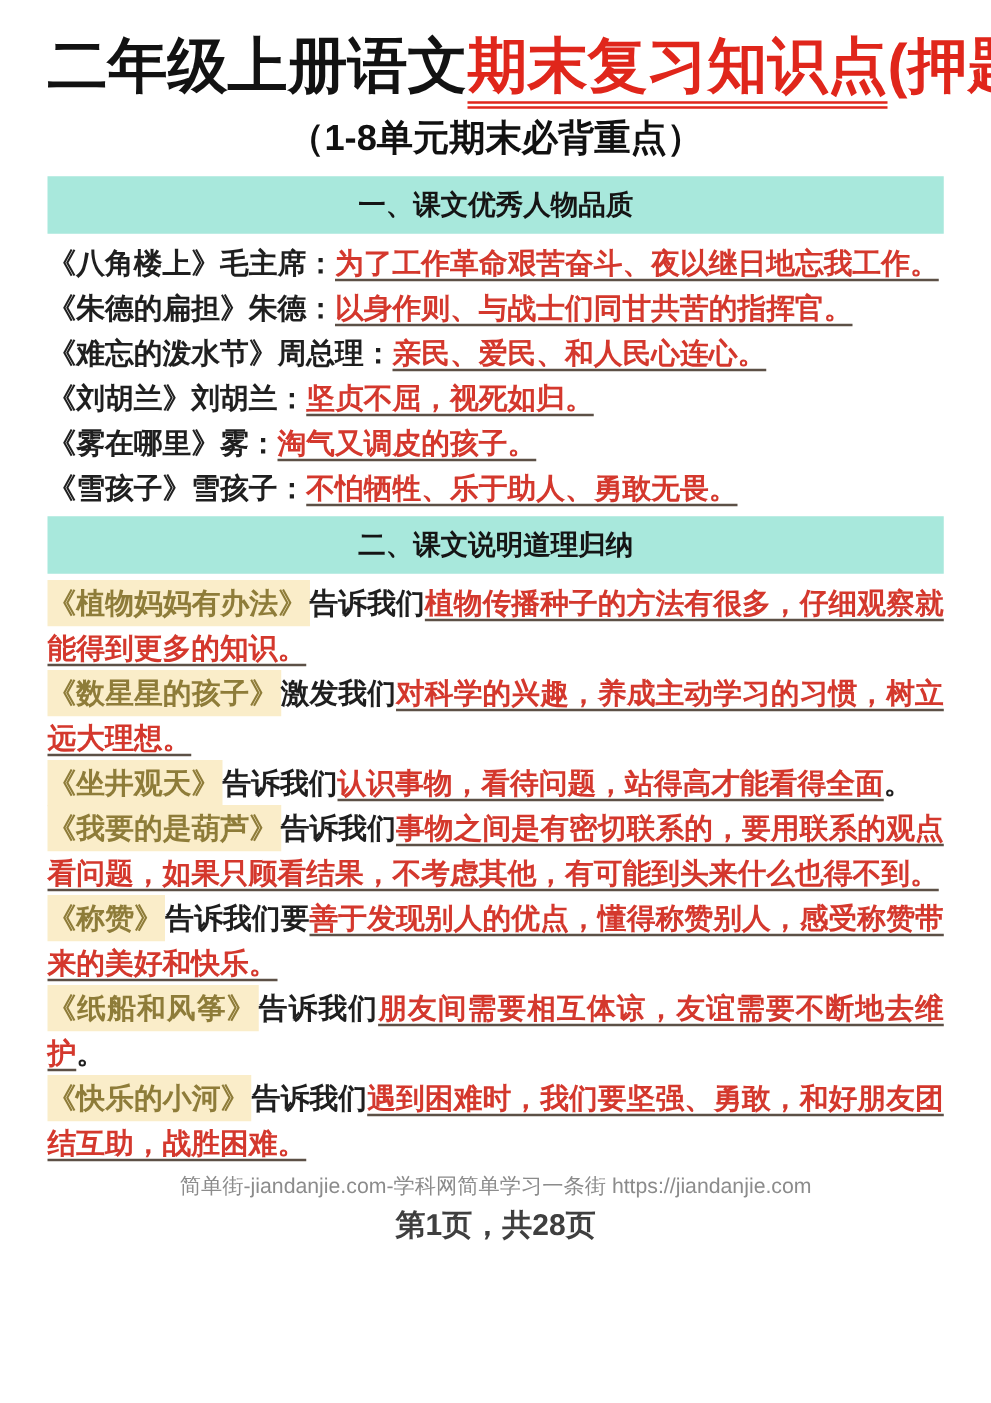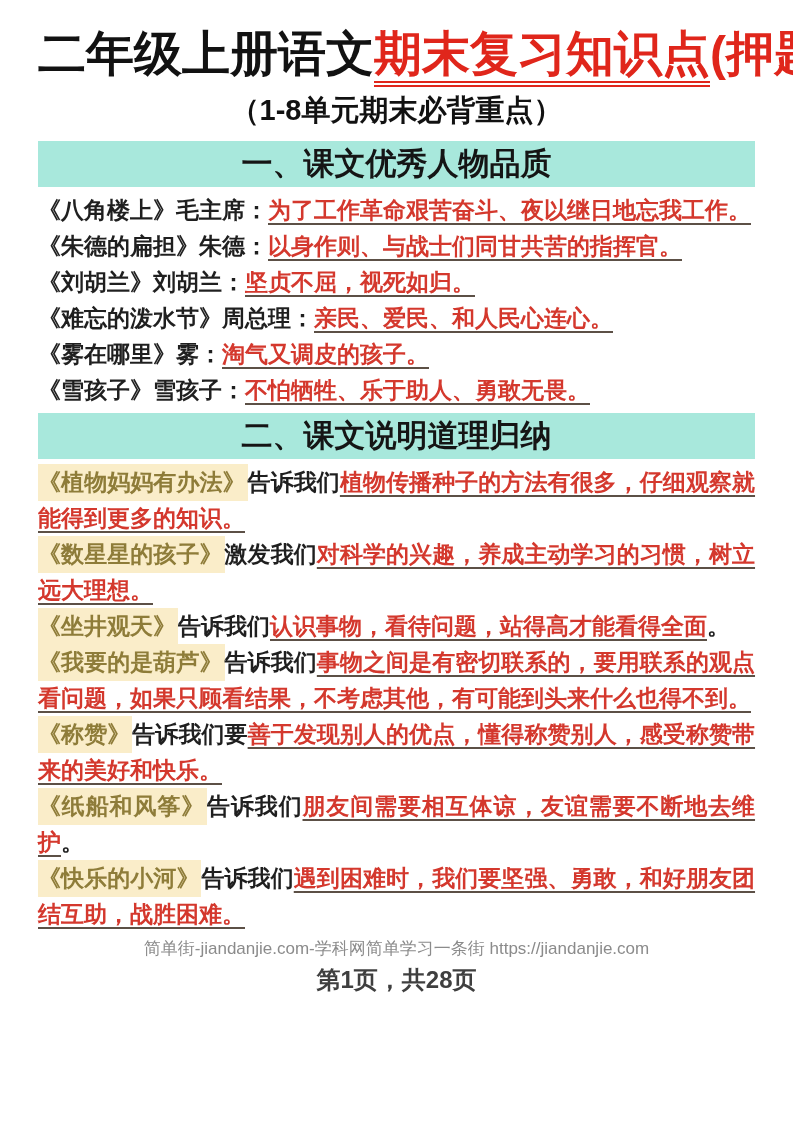--- a/index.html
+++ b/index.html
@@ -45,21 +45,21 @@
     font-weight: 800;
     color: #111111;
     margin: 6px 0 10px 0;
   }
 
   .sec-header {
     background: var(--section-header-bg);
     height: 46px;
     line-height: 46px;
     text-align: center;
-    font-size: 31px;
+    font-size: 22px;
     font-weight: 800;
     color: #151515;
   }
 
   .items {
     margin: 5px 0 5px 0;
     font-size: 23px;
     font-weight: 700;
     line-height: 36px;
     color: #1f1f1f;
@@ -102,22 +102,22 @@
 
   <h1 class="title"><span class="t-black">二年级上册语文</span><span class="t-red-u">期末复习知识点</span><span class="t-red">(押题考点)</span></h1>
 
   <div class="subtitle">（1-8单元期末必背重点）</div>
 
   <div class="sec-header">一、课文优秀人物品质</div>
 
   <div class="items">
     <p class="item"><span>《八角楼上》毛主席：</span><span class="red">为了工作革命艰苦奋斗、夜以继日地忘我工作。</span></p>
     <p class="item"><span>《朱德的扁担》朱德：</span><span class="red">以身作则、与战士们同甘共苦的指挥官。</span></p>
+    <p class="item"><span>《难忘的泼水节》周总理：</span><span class="red">亲民、爱民、和人民心连心。</span></p>
     <p class="item"><span>《刘胡兰》刘胡兰：</span><span class="red">坚贞不屈，视死如归。</span></p>
-    <p class="item"><span>《难忘的泼水节》周总理：</span><span class="red">亲民、爱民、和人民心连心。</span></p>
     <p class="item"><span>《雾在哪里》雾：</span><span class="red">淘气又调皮的孩子。</span></p>
     <p class="item"><span>《雪孩子》雪孩子：</span><span class="red">不怕牺牲、乐于助人、勇敢无畏。</span></p>
   </div>
 
   <div class="sec-header">二、课文说明道理归纳</div>
 
   <div class="items">
     <p class="item"><span class="book">《植物妈妈有办法》</span><span>告诉我们</span><span class="red">植物传播种子的方法有很多，仔细观察就能得到更多的知识。</span><span></span></p>
     <p class="item"><span class="book">《数星星的孩子》</span><span>激发我们</span><span class="red">对科学的兴趣，养成主动学习的习惯，树立远大理想。</span><span></span></p>
     <p class="item"><span class="book">《坐井观天》</span><span>告诉我们</span><span class="red">认识事物，看待问题，站得高才能看得全面</span><span>。</span></p>

